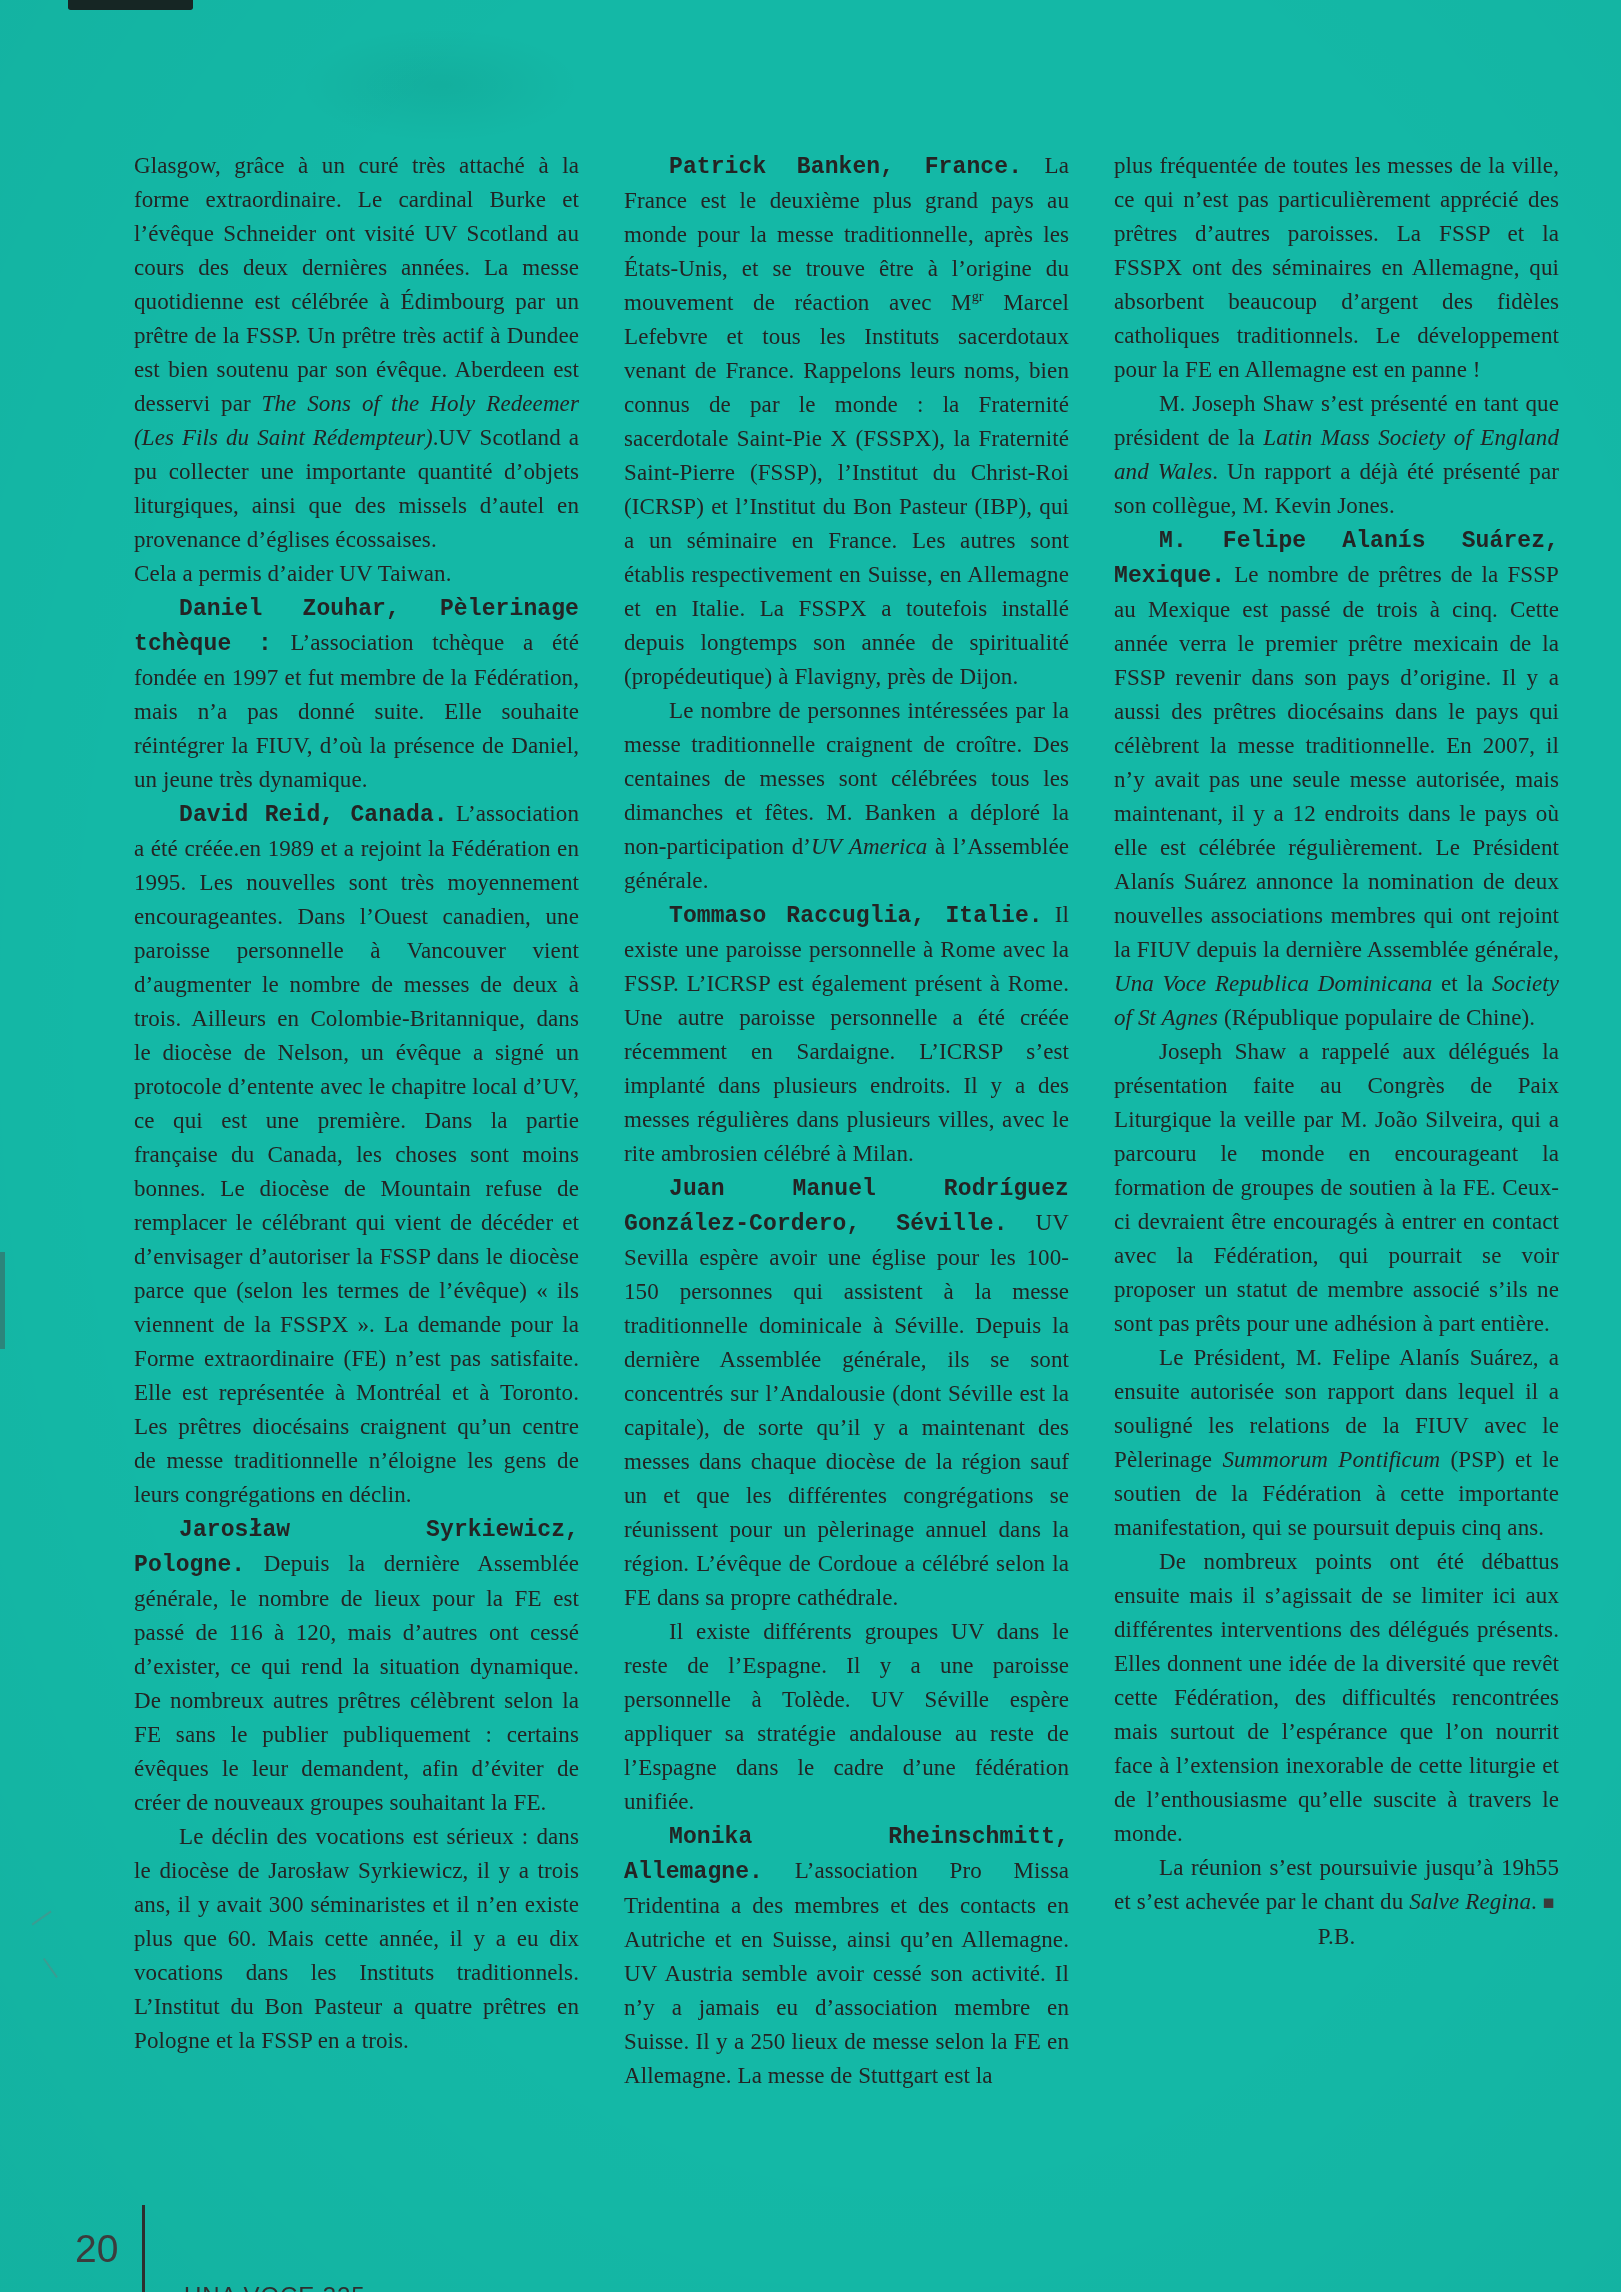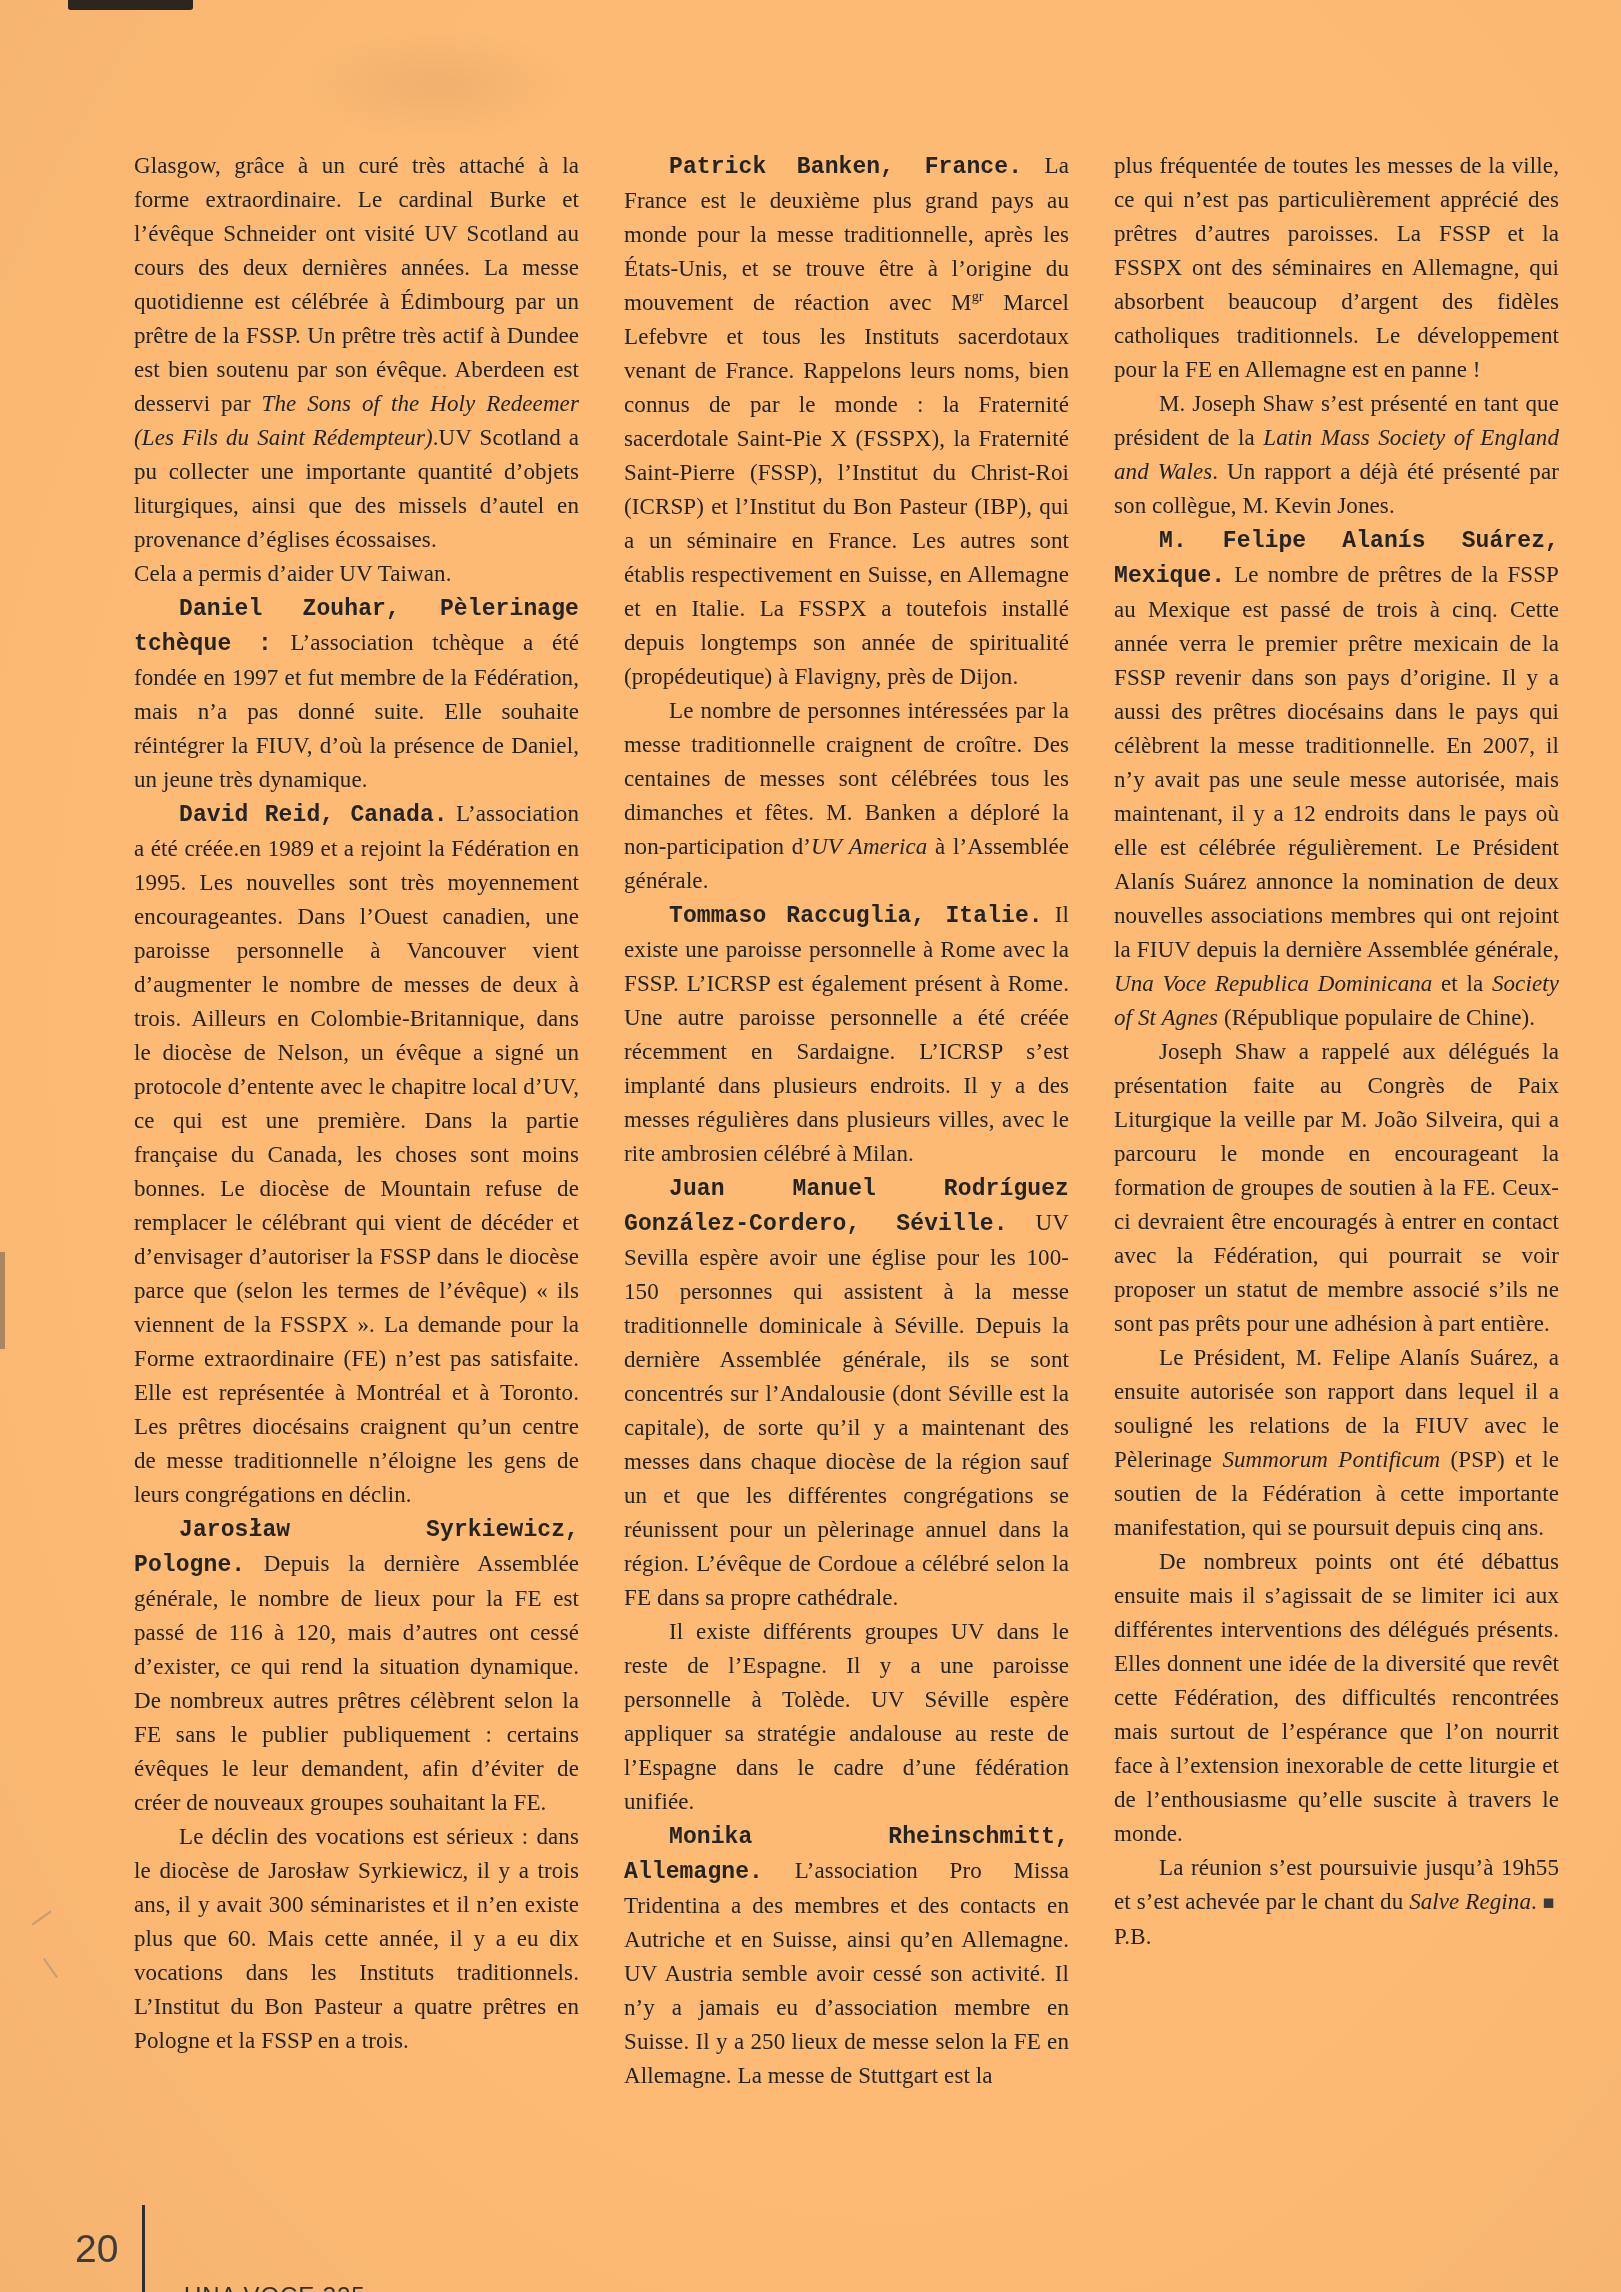--- a/index.html
+++ b/index.html
@@ -4,21 +4,21 @@
 <style>
   html, body {
     margin: 0;
     padding: 0;
     background: #d8d8d6;
   }
   .page {
     position: relative;
     width: 1621px;
     height: 2293px;
-    background: #fdba74;
+    background: #14b8a6;
     overflow: hidden;
     font-family: "Liberation Serif", serif;
     color: #242424;
   }
   .page::before {
     content: "";
     position: absolute;
     inset: 0;
     background: radial-gradient(ellipse at 55% 45%, rgba(0,0,0,0) 62%, rgba(0,0,0,0.035) 100%);
     pointer-events: none;
@@ -38,21 +38,21 @@
   .para {
     margin: 0;
     text-align: justify;
     font-size: 23px;
     line-height: 34px;
     letter-spacing: 0.1px;
     hyphens: auto;
     -webkit-hyphens: auto;
   }
   .para.indent { text-indent: 45px; }
-  .para.align-right { text-align: left; }
+  .para.align-right { text-align: center; }
   .run-bold { font-weight: bold; font-family: Liberation Mono, monospace; }
   .run-italic { font-style: italic; }
   sup.run-sup { font-size: 0.62em; line-height: 0; }
   .end-mark {
     font-style: normal;
     color: #3a3a3a;
     font-size: 0.85em;
   }
   
   .page-number {

